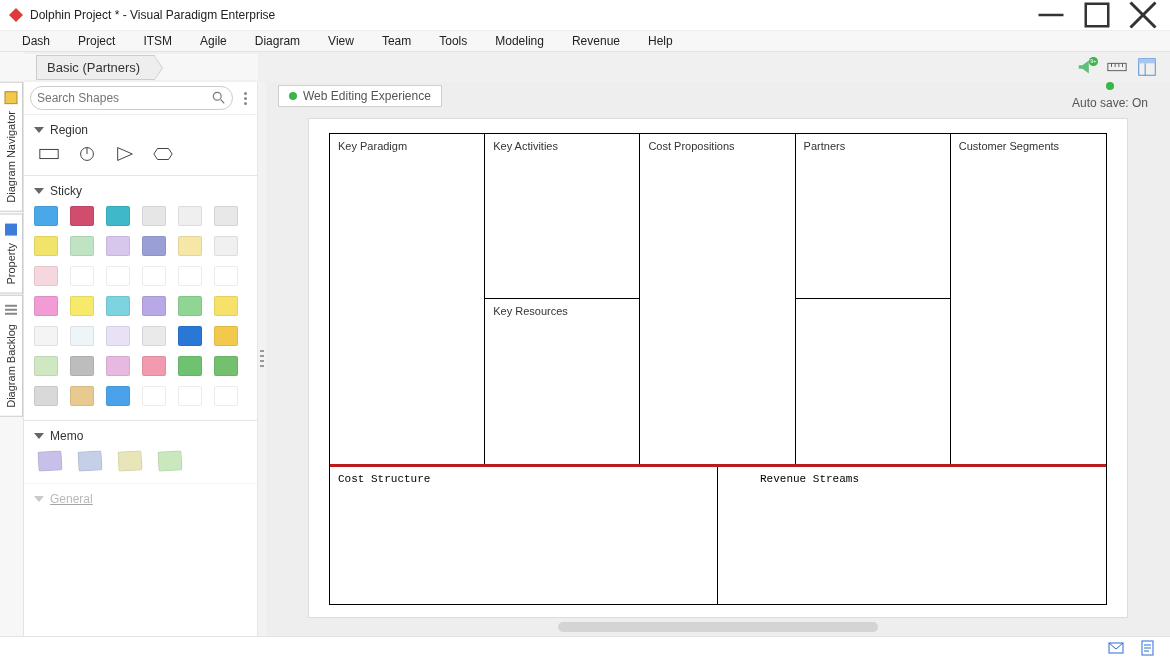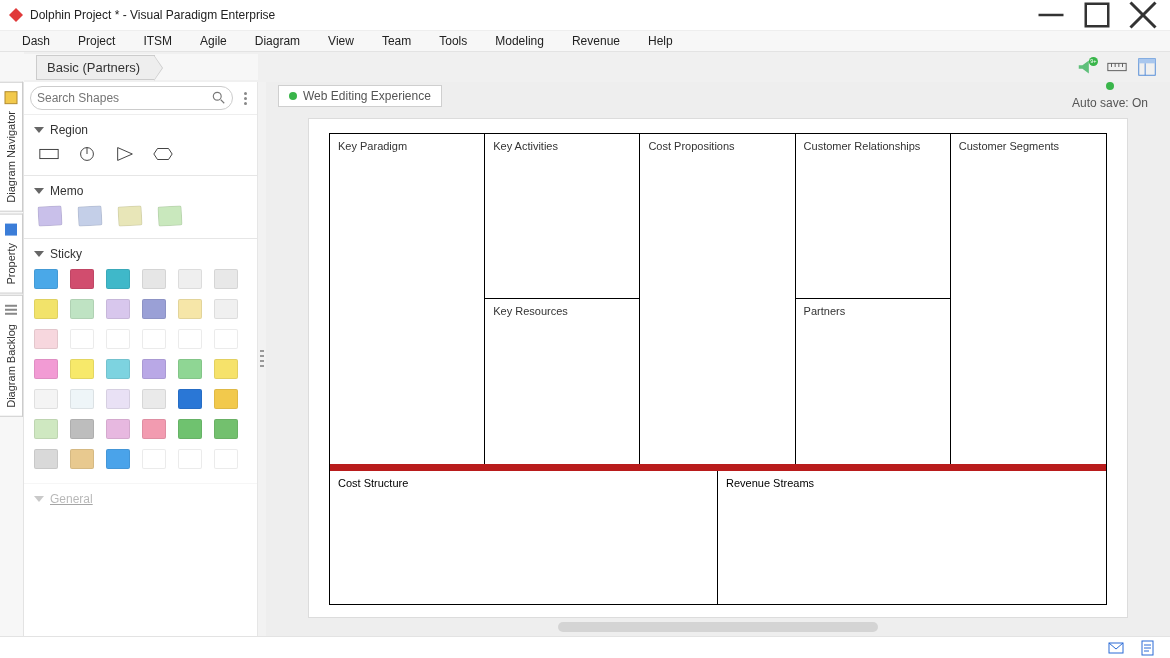--- a/index.html
+++ b/index.html
@@ -65,23 +65,23 @@
 .paper { width: 820px; background:#fff; margin: 0 auto; border:1px solid #dcdcdc; padding: 14px 20px 12px 20px; }
 
 
 .bmc { border:1px solid #000; }
 .bmc-top { display:grid; grid-template-columns: 1fr 1fr 1fr 1fr 1fr; height: 330px; }
 .cell { border-right:1px solid #000; padding:6px 8px; font-size:11px; color:#333; position:relative; }
 .cell:last-child { border-right:none; }
 .splitcol { display:grid; grid-template-rows:1fr 1fr; border-right:1px solid #000; }
 .splitcol .half { padding:6px 8px; font-size:11px; color:#333; }
 .splitcol .half:first-child { border-bottom:1px solid #000; }
-.bmc-bot { display:grid; grid-template-columns:1fr 1fr; height:140px; border-top:7px solid #b91c1c; }
+.bmc-bot { display:grid; grid-template-columns:1fr 1fr; height:140px; border-top:3px solid #b91c1c;font-family:Liberation Mono, monospace; }
 .bmc-bot .bcell { padding:6px 8px; font-size:11px; border-right:1px solid #000; }
-.bmc-bot .bcell:last-child{border-right:none;}
+.bmc-bot .bcell:last-child{border-right:none;margin-left:34px;}
 
 
 .hscroll { height:10px; width: 320px; background:#c9c9c9; border-radius:5px; margin:4px auto 0 auto; opacity:.7; }
 
 
 .bottombar { height:22px; border-top:1px solid #e3e3e3; background:#fff; display:flex; align-items:center; justify-content:flex-end; gap:16px; padding:0 14px; }
 .bicon { width:16px; height:16px; color:#2a6bd6; }
 
 svg { width:100%; height:100%; }
 </style>
@@ -226,33 +226,20 @@
               <svg viewBox="0 0 24 18">
                 <polygon points="4,2 20,9 4,16" fill="none" stroke="#333"></polygon>
               </svg>
             </div>
           <div class="shape">
               <svg viewBox="0 0 24 18">
                 <polygon points="6,3 18,3 22,9 18,15 6,15 2,9" fill="none" stroke="#333"></polygon>
               </svg>
             </div>
         </div>
-      </div>
-
-      <div class="palette-section">
-        <div class="section-head">
-          <span class="caret"></span>
-          <span>Memo</span>
-        </div>
-        <div class="shape-row" id="memo-row">
-            <div class="sticky" style="background: rgb(201, 192, 234); border: 1px solid rgba(0, 0, 0, 0.08); transform: rotate(-3deg);"></div>
-            <div class="sticky" style="background: rgb(196, 207, 232); border: 1px solid rgba(0, 0, 0, 0.08); transform: rotate(-3deg);"></div>
-            <div class="sticky" style="background: rgb(232, 230, 184); border: 1px solid rgba(0, 0, 0, 0.08); transform: rotate(-3deg);"></div>
-            <div class="sticky" style="background: rgb(201, 232, 189); border: 1px solid rgba(0, 0, 0, 0.08); transform: rotate(-3deg);"></div>
-          </div>
       </div>
 
       <div class="palette-section">
         <div class="section-head">
           <span class="caret"></span>
           <span>Sticky</span>
         </div>
         <div class="grid6" id="sticky-grid">
             <div class="sticky" style="background: rgb(74, 168, 232); border: 1px solid rgba(0, 0, 0, 0.08);"></div>
             <div class="sticky" style="background: rgb(209, 77, 110); border: 1px solid rgba(0, 0, 0, 0.08);"></div>
@@ -292,20 +279,33 @@
             <div class="sticky" style="background: rgb(115, 192, 110); border: 1px solid rgba(0, 0, 0, 0.08);"></div>
             <div class="sticky" style="background: rgb(217, 217, 217); border: 1px solid rgba(0, 0, 0, 0.08);"></div>
             <div class="sticky" style="background: rgb(232, 201, 143); border: 1px solid rgba(0, 0, 0, 0.08);"></div>
             <div class="sticky" style="background: rgb(74, 163, 234); border: 1px solid rgba(0, 0, 0, 0.08);"></div>
             <div class="sticky" style="background: rgb(255, 255, 255); border: 1px solid rgba(0, 0, 0, 0.08);"></div>
             <div class="sticky" style="background: rgb(255, 255, 255); border: 1px solid rgba(0, 0, 0, 0.08);"></div>
             <div class="sticky" style="background: rgb(255, 255, 255); border: 1px solid rgba(0, 0, 0, 0.08);"></div>
           </div>
       </div>
 
+      <div class="palette-section">
+        <div class="section-head">
+          <span class="caret"></span>
+          <span>Memo</span>
+        </div>
+        <div class="shape-row" id="memo-row">
+            <div class="sticky" style="background: rgb(201, 192, 234); border: 1px solid rgba(0, 0, 0, 0.08); transform: rotate(-3deg);"></div>
+            <div class="sticky" style="background: rgb(196, 207, 232); border: 1px solid rgba(0, 0, 0, 0.08); transform: rotate(-3deg);"></div>
+            <div class="sticky" style="background: rgb(232, 230, 184); border: 1px solid rgba(0, 0, 0, 0.08); transform: rotate(-3deg);"></div>
+            <div class="sticky" style="background: rgb(201, 232, 189); border: 1px solid rgba(0, 0, 0, 0.08); transform: rotate(-3deg);"></div>
+          </div>
+      </div>
+
       <div class="palette-section" style="opacity:.35;text-decoration:underline;">
         <div class="section-head">
           <span class="caret"></span>
           <span>General</span>
         </div>
       </div>
 
     </div>
   </div>
 
@@ -330,21 +330,20 @@
       <div class="paper">
         <div class="bmc">
           <div class="bmc-top">
             <div class="cell"><span>Key Paradigm</span></div>
             <div class="splitcol">
               <div class="half"><span>Key Activities</span></div>
               <div class="half"><span>Key Resources</span></div>
             </div>
             <div class="cell"><span>Cost Propositions</span></div>
             <div class="splitcol">
-              <div class="half"><span>Customer Relationships</span></div>
               <div class="half"><span>Partners</span></div>
             </div>
             <div class="cell"><span>Customer Segments</span></div>
           </div>
           <div class="bmc-bot">
             <div class="bcell"><span>Cost Structure</span></div>
             <div class="bcell"><span>Revenue Streams</span></div>
           </div>
         </div>
       </div>

